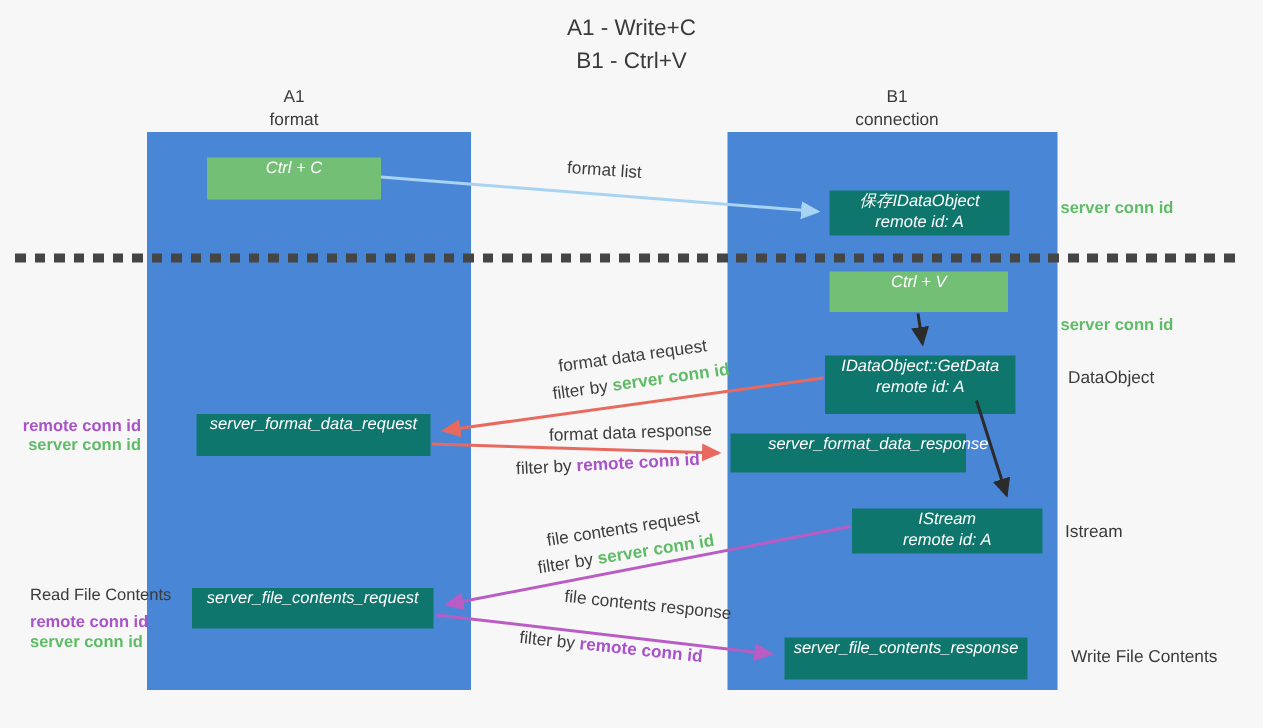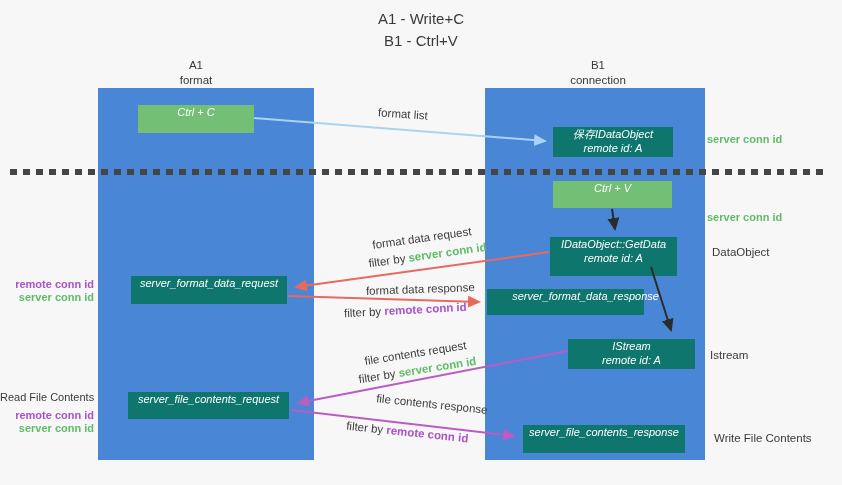--- a/index.html
+++ b/index.html
@@ -187,21 +187,21 @@
   <div class="side-label conn-green" style="left:707px; top:211px;">server conn id</div>
   <div class="side-label" style="left:712px; top:246px; font-size:11.5px;">DataObject</div>
   <div class="side-label" style="left:710px; top:349px; font-size:11.5px;">Istream</div>
   <div class="side-label" style="left:714px; top:432px; font-size:11.5px;">Write File Contents</div>
 
   <div class="left-stack" style="top:278px;">
     <div class="conn-purple">remote conn id</div>
     <div class="conn-green">server conn id</div>
   </div>
 
-  <div class="left-stack" style="top:391px; color:#3a3a3a;">
+  <div class="left-stack" style="top:391px; color:#3a3a3a;padding-left:20px;">
     <div style="margin-bottom:5px;">Read File Contents</div>
     <div class="conn-purple">remote conn id</div>
     <div class="conn-green">server conn id</div>
   </div>
 
   <div class="arrow-label" style="left:378px; top:108px; transform:rotate(4deg);">format list</div>
 
   <div class="arrow-label" style="left:372px; top:232px; transform:rotate(-8deg);">format data request</div>
   <div class="arrow-label" style="left:368px; top:249px; transform:rotate(-8deg);">
     <span>filter by </span><span class="conn-green">server conn id</span>

